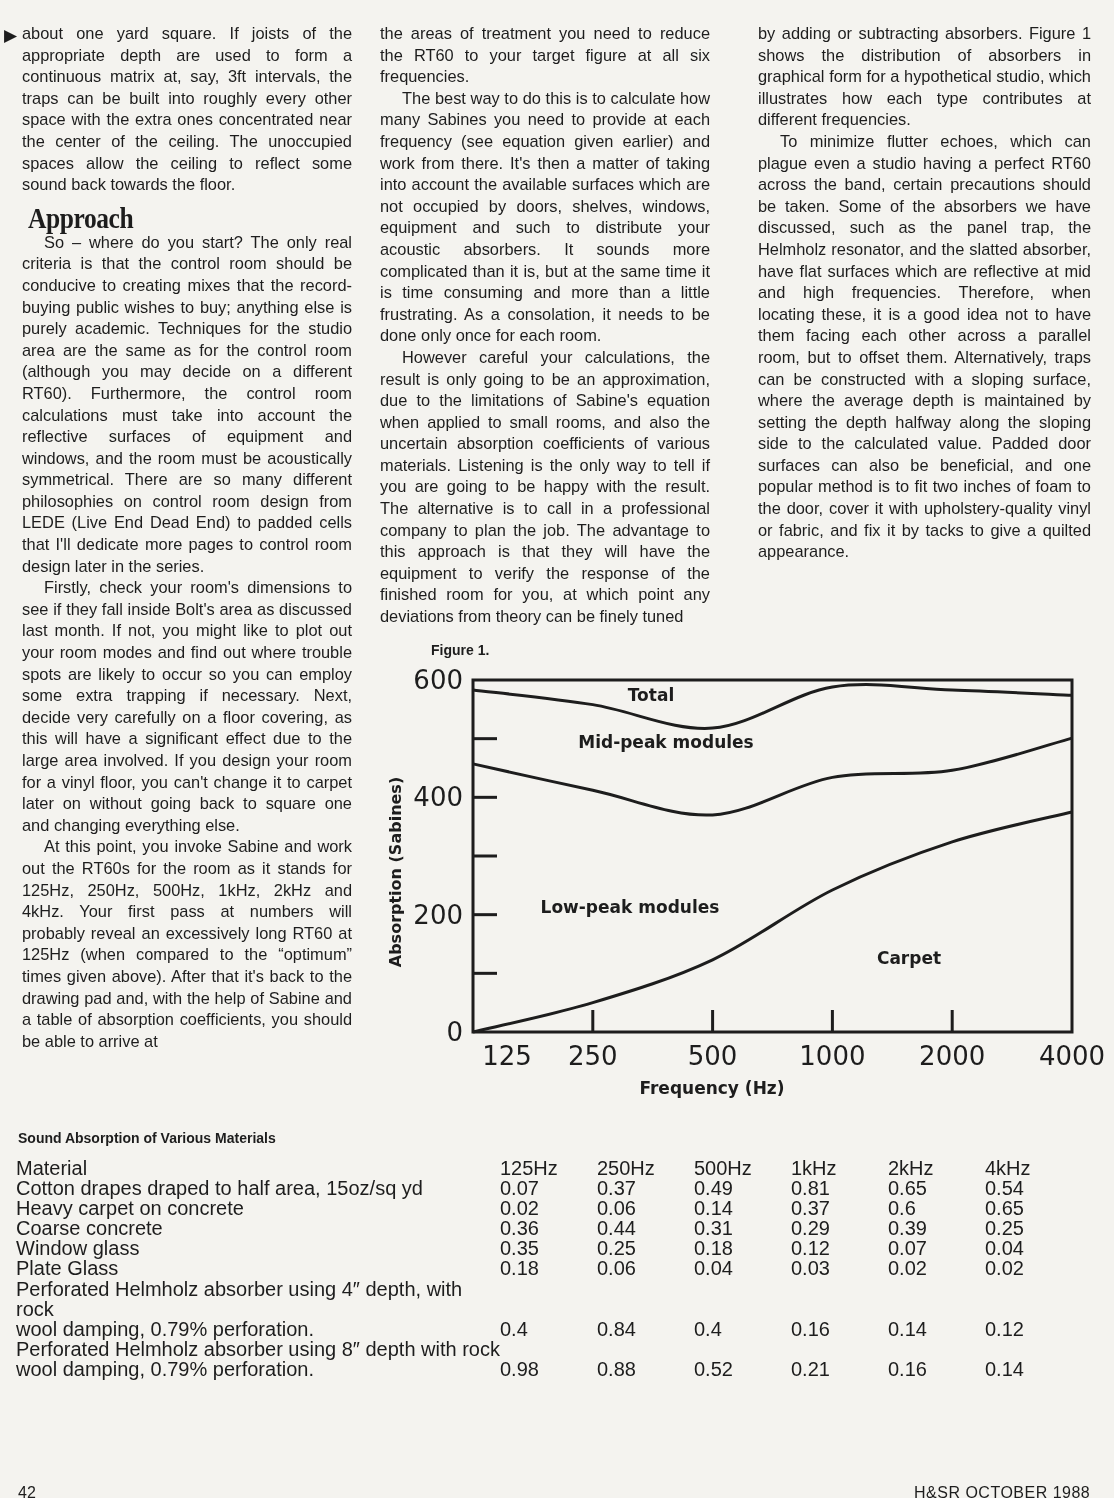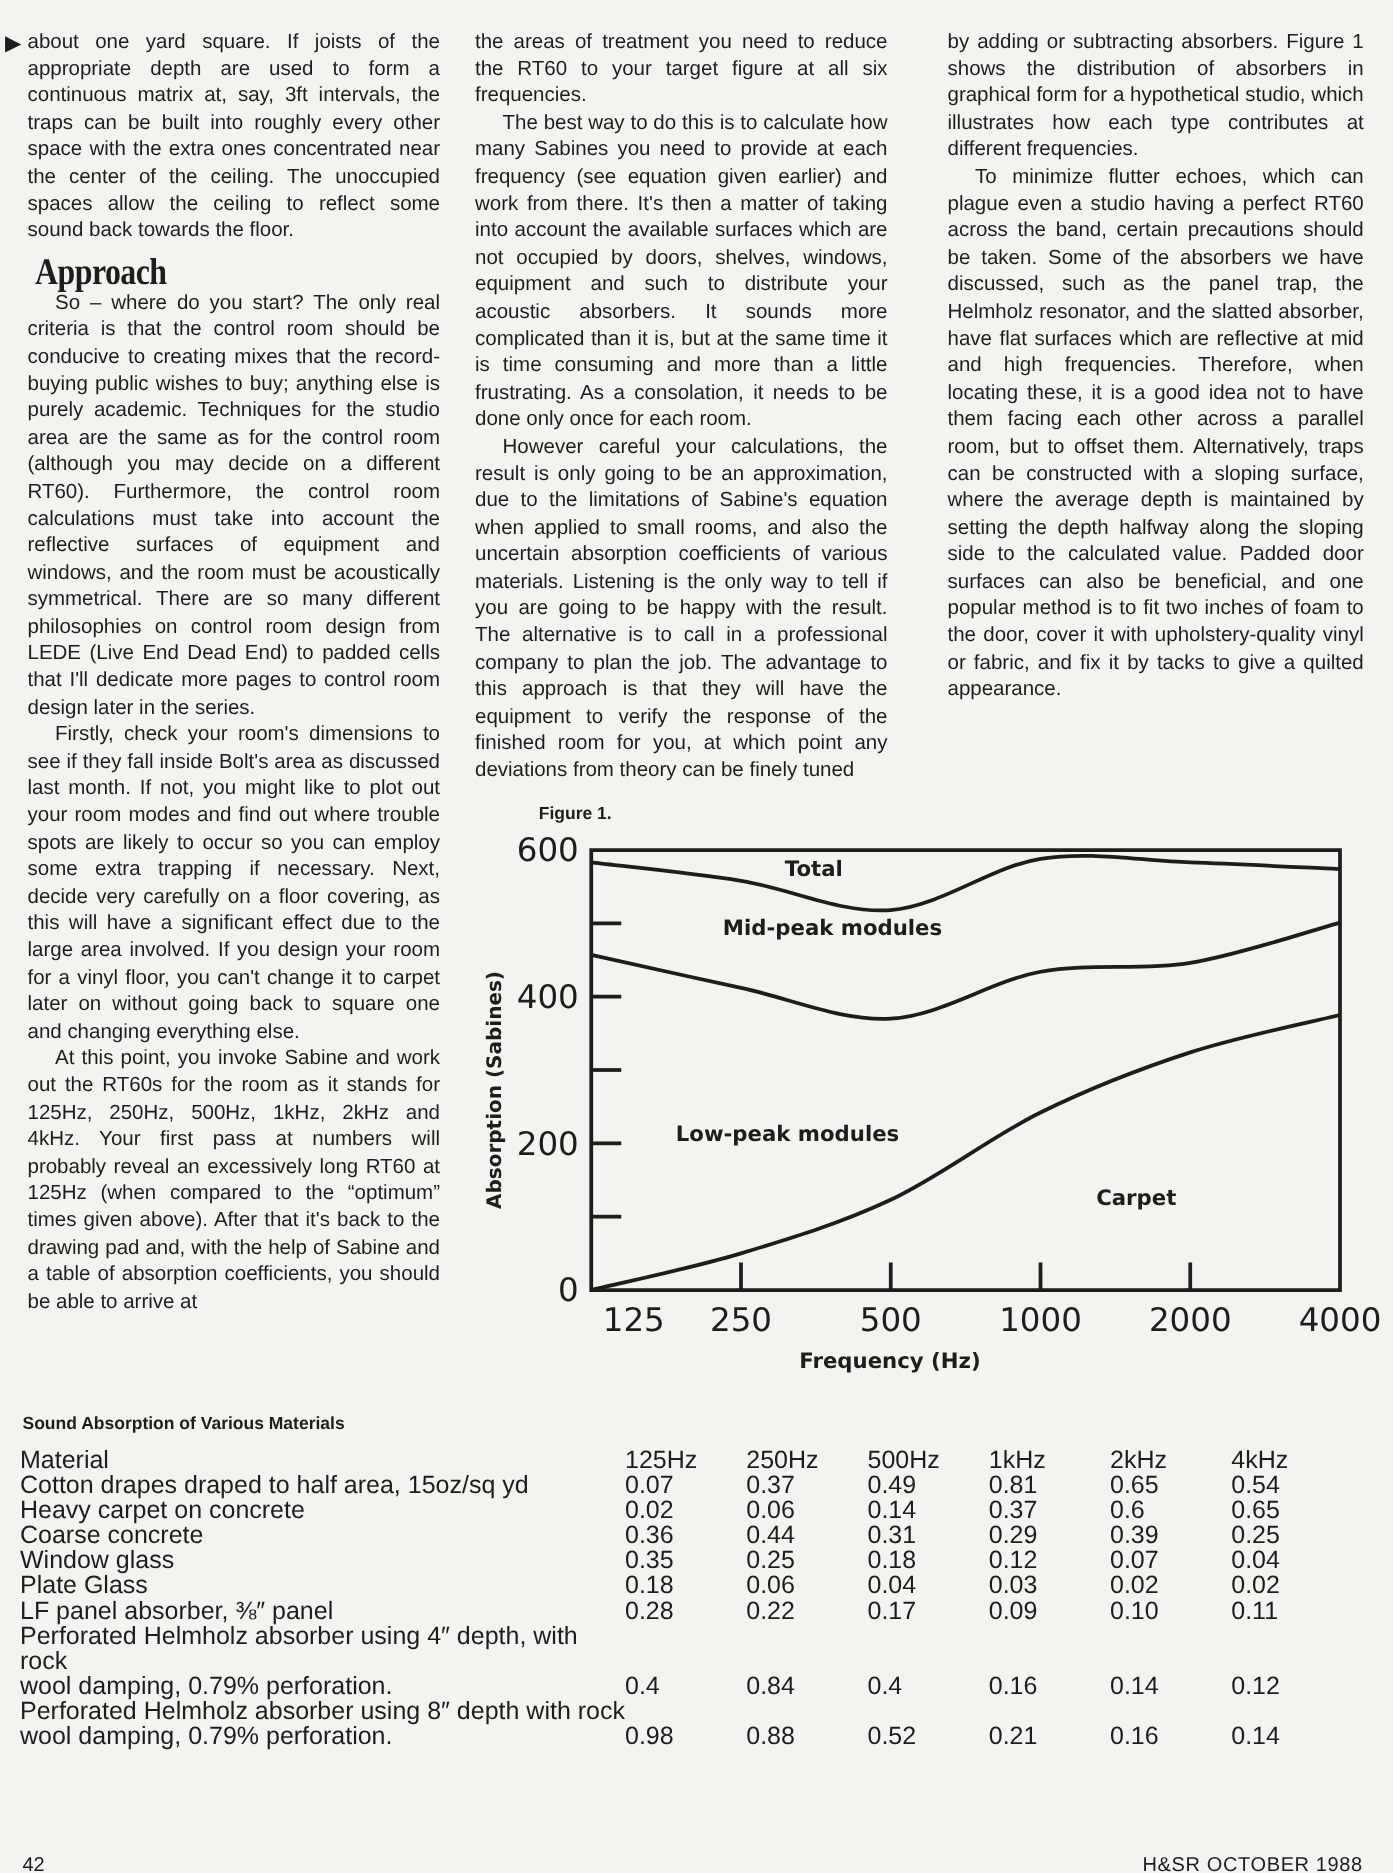--- a/index.html
+++ b/index.html
@@ -164,31 +164,20 @@
         </td>
         <td class="v">0.18</td>
         <td class="v">0.06</td>
         <td class="v">0.04</td>
         <td class="v">0.03</td>
         <td class="v">0.02</td>
         <td class="v">0.02</td>
       </tr>
       <tr>
         <td class="m">
-          <div>LF panel absorber, ⅜″ panel</div>
-        </td>
-        <td class="v">0.28</td>
-        <td class="v">0.22</td>
-        <td class="v">0.17</td>
-        <td class="v">0.09</td>
-        <td class="v">0.10</td>
-        <td class="v">0.11</td>
-      </tr>
-      <tr>
-        <td class="m">
           <div>Perforated Helmholz absorber using 4″ depth, with rock</div>
           <div>wool damping, 0.79% perforation.</div>
         </td>
         <td class="v">0.4</td>
         <td class="v">0.84</td>
         <td class="v">0.4</td>
         <td class="v">0.16</td>
         <td class="v">0.14</td>
         <td class="v">0.12</td>
       </tr>

